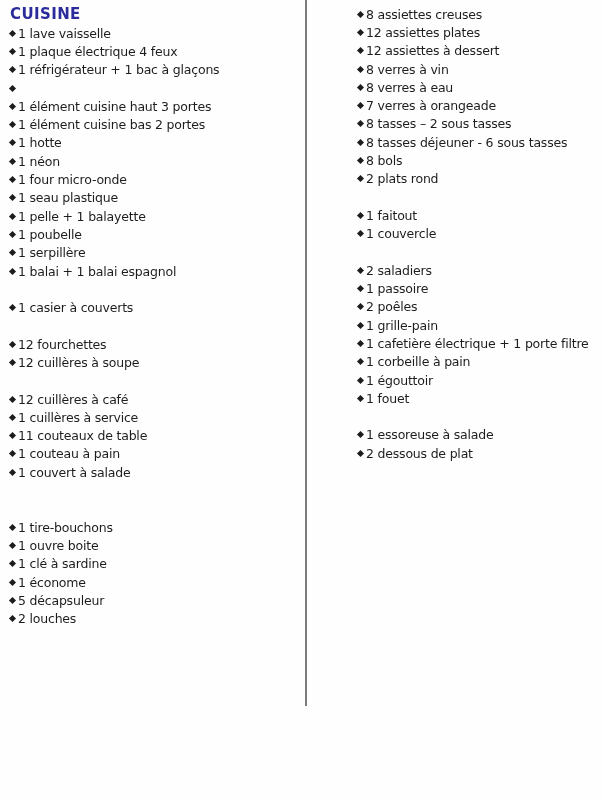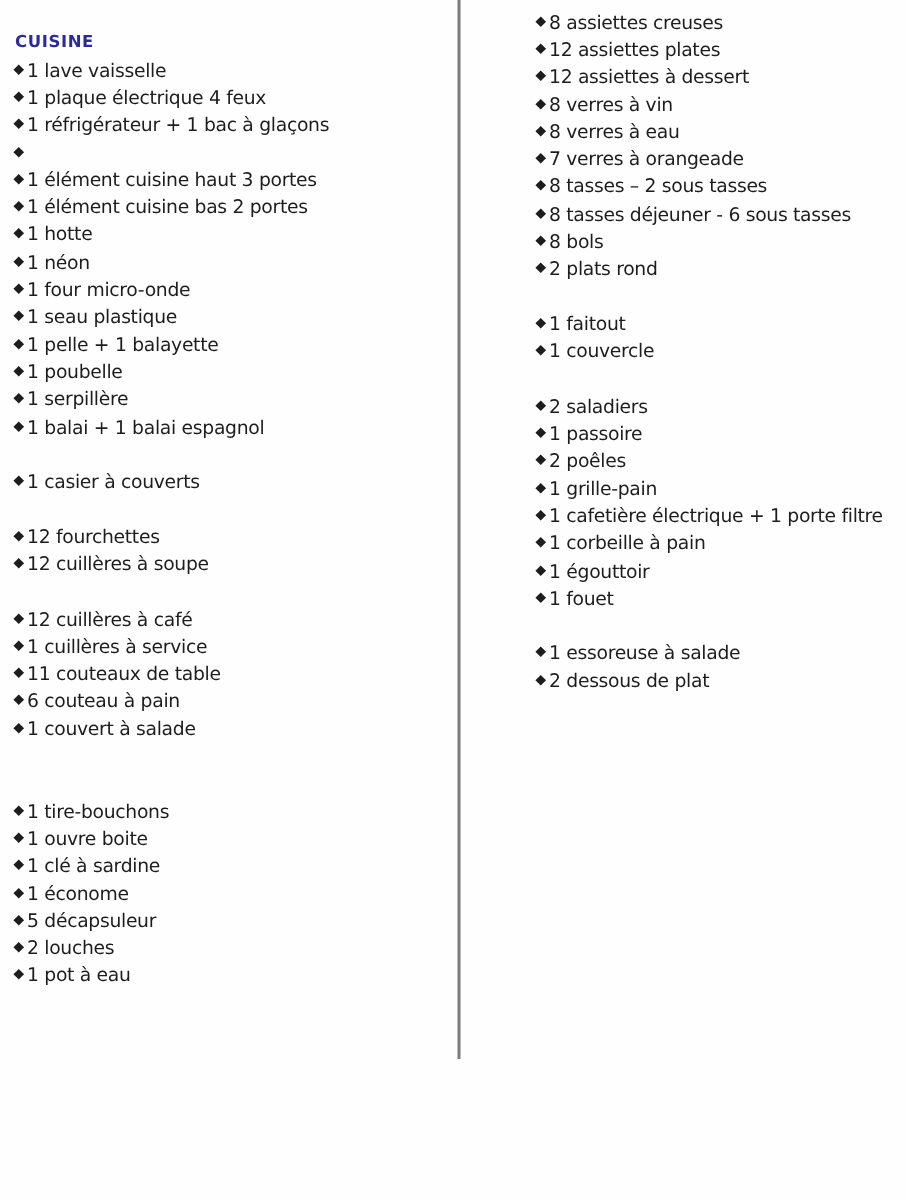--- a/index.html
+++ b/index.html
@@ -24,25 +24,24 @@
     height: 706px;
   }
   .col {
     position: absolute;
     top: 5px;
   }
   .col-left  { left: 10px;  width: 292px; }
   .col-right { left: 330px; width: 270px; margin-left: 28px; }
   .title {
     font-weight: bold;
-    font-size: 11px;
+    font-size: 15px;
     height: 19px;
     line-height: 19px;
     letter-spacing: 0.4px;
-    margin-top: 13px;
   }
   .line {
     height: 18.3px;
     display: flex;
     align-items: center;
     font-size: 12.5px;
     white-space: nowrap;
     letter-spacing: -0.2px;
   }
   .bullet {
@@ -177,21 +176,21 @@
 
         <div class="line">
           <span class="bullet" style="background: rgb(29, 29, 29);"></span>
           <span class="item-text">11 couteaux de table</span>
         </div>
 
 
 
         <div class="line">
           <span class="bullet" style="background: rgb(29, 29, 29);"></span>
-          <span class="item-text">6 couteau à pain</span>
+          <span class="item-text">1 couteau à pain</span>
         </div>
 
         <div class="line">
           <span class="bullet" style="background: rgb(29, 29, 29);"></span>
           <span class="item-text">1 couvert à salade</span>
         </div>
 
         <div class="line blank">
 
           <span class="item-text"></span>
@@ -225,24 +224,20 @@
         <div class="line">
           <span class="bullet" style="background: rgb(29, 29, 29);"></span>
           <span class="item-text">5 décapsuleur</span>
         </div>
 
         <div class="line">
           <span class="bullet" style="background: rgb(29, 29, 29);"></span>
           <span class="item-text">2 louches</span>
         </div>
 
-        <div class="line">
-          <span class="bullet" style="background: rgb(29, 29, 29);"></span>
-          <span class="item-text">1 pot à eau</span>
-        </div>
       </div>
   </div>
 
   <div class="col col-right">
     <div>
 
         <div class="line">
           <span class="bullet" style="background: rgb(29, 29, 29);"></span>
           <span class="item-text">8 assiettes creuses</span>
         </div>

